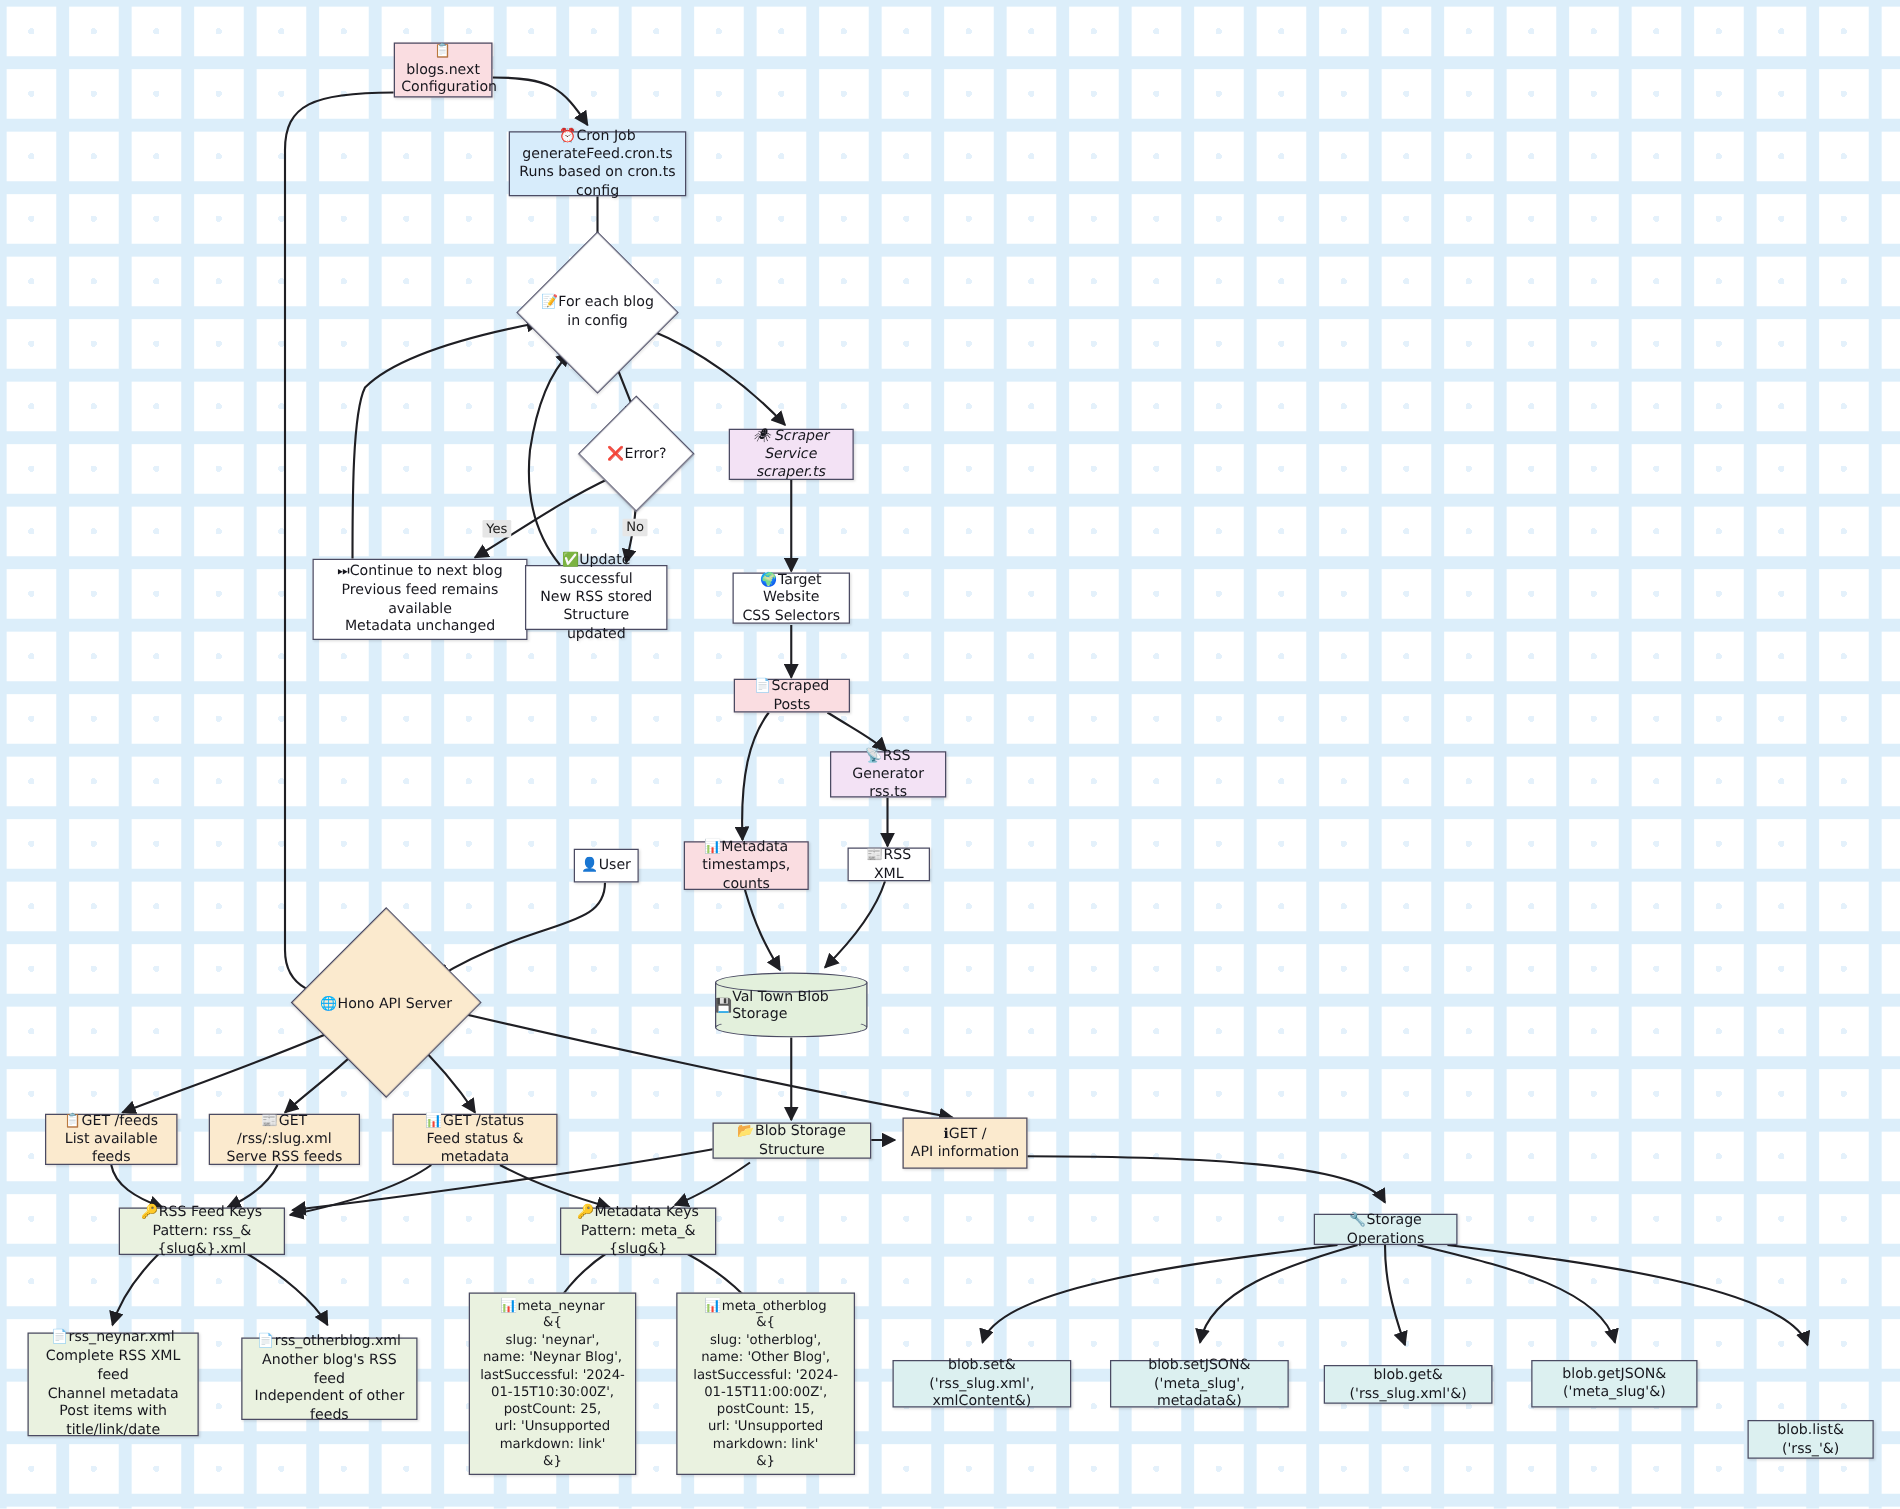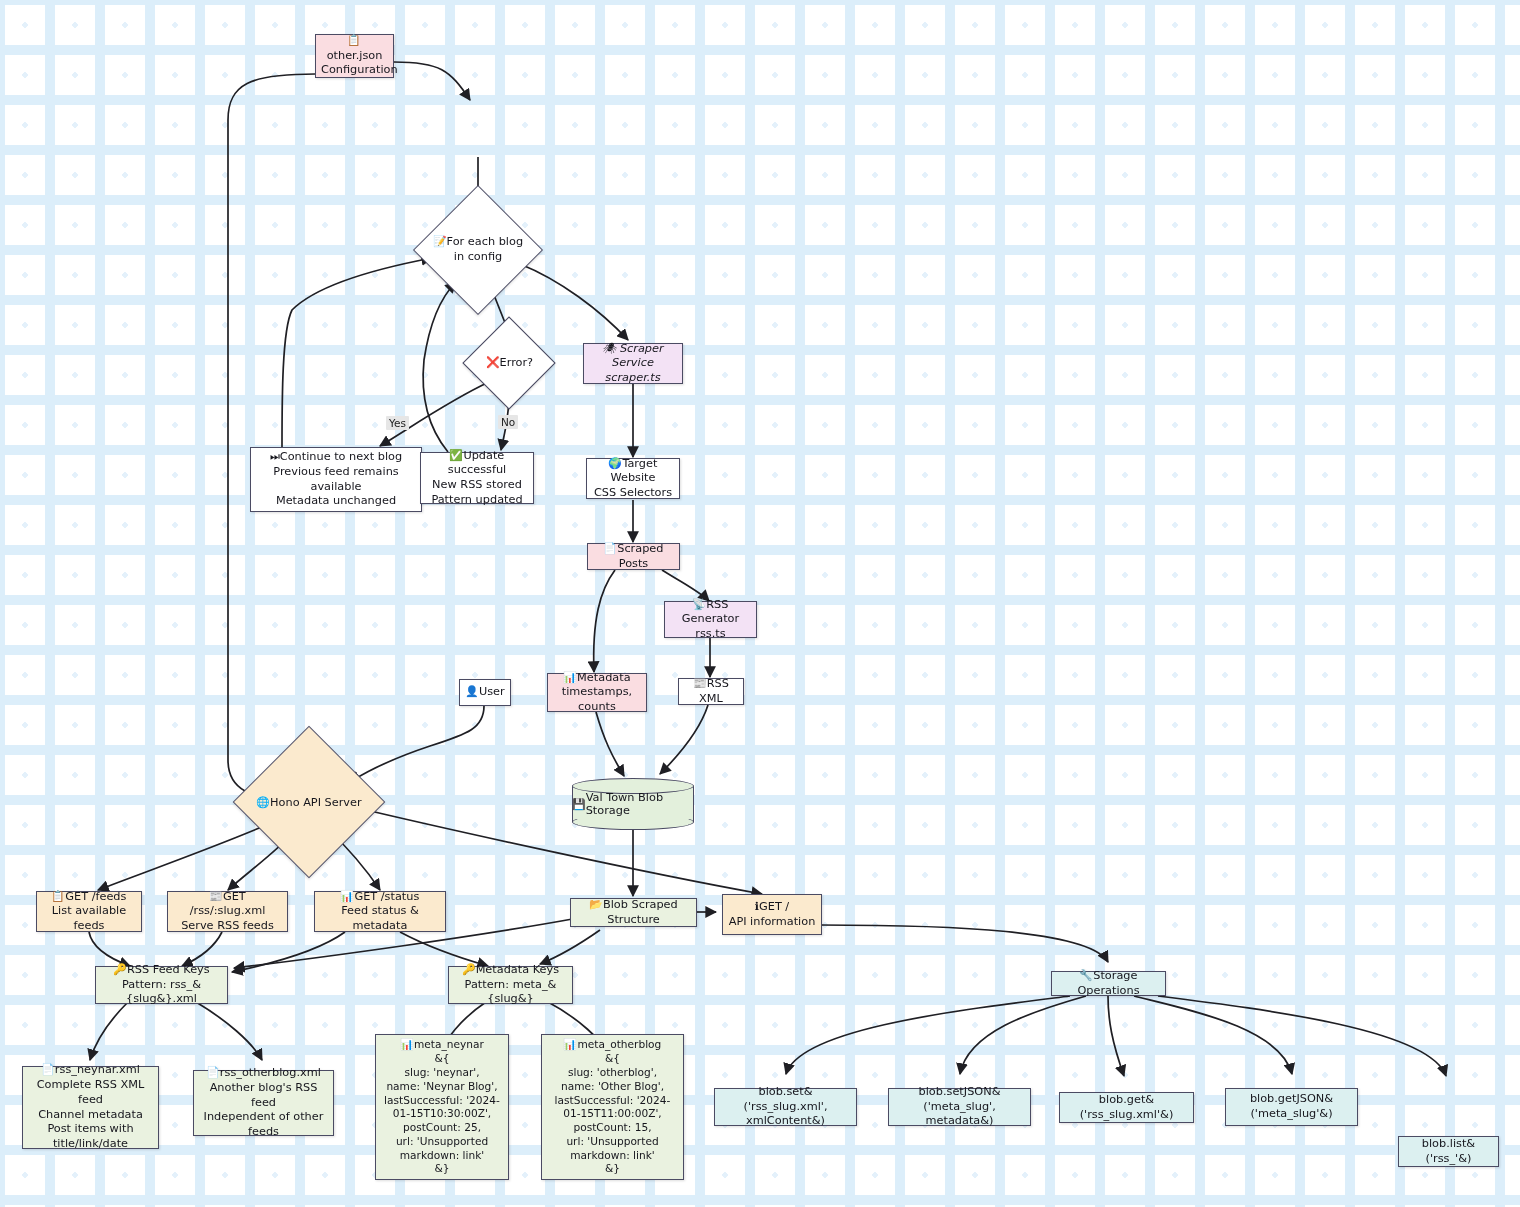--- a/index.html
+++ b/index.html
@@ -182,25 +182,32 @@
       <path d="M 1108 996 C 1108 1020 1112 1042 1124 1076"></path>
 
       <path d="M 1134 996 C 1190 1010 1280 1028 1292 1074"></path>
 
       <path d="M 1158 996 C 1270 1010 1430 1030 1446 1076"></path>
     </g>
   </svg>
 
   <div class="node f-pink" style="left:315px;top:34px;width:79px;height:44px;">
     <div class="nd-inner">
-      <span class="hd"><span class="ic">📋</span><span>other.json</span></span>
+      <span class="hd"><span class="ic">📋</span><span>blogs.next</span></span>
       <span class="hd">Configuration</span>
     </div>
   </div>
 
+  <div class="node f-blue" style="left:407px;top:105px;width:142px;height:52px;">
+    <div class="nd-inner">
+      <span class="hd"><span class="ic">⏰</span><span>Cron Job</span></span>
+      <span class="hd">generateFeed.cron.ts</span>
+      <span class="hd">Runs based on cron.ts config</span>
+    </div>
+  </div>
 
   <div class="diamond" style="left:432px;top:204px;width:92px;height:92px;">
     <div class="dshape f-white"></div>
     <div class="dlabel">
       <span class="hd"><span class="ic">📝</span><span>For each blog</span></span>
       <span class="hd">in config</span>
     </div>
   </div>
 
   <div class="diamond" style="left:471px;top:330px;width:77px;height:66px;">
@@ -222,21 +229,21 @@
       <div class="bullets">
         <div style="display:inline-block">Metadata unchanged</div>
       </div>
     </div>
   </div>
 
   <div class="node f-white" style="left:420px;top:452px;width:114px;height:52px;">
     <div class="nd-inner">
       <span class="hd"><span class="ic">✅</span><span>Update successful</span></span>
       <div class="bullets"><div style="display:inline-block">New RSS stored</div></div>
-      <div class="bullets"><div style="display:inline-block">Pattern updated</div></div>
+      <div class="bullets"><div style="display:inline-block">Structure updated</div></div>
     </div>
   </div>
 
   <div class="node f-plum" style="left:583px;top:343px;width:100px;height:41px;font-style:italic;">
     <div class="nd-inner">
       <span class="hd"><span class="ic">🕷</span> <span>Scraper Service</span></span>
       <span class="hd">scraper.ts</span>
     </div>
   </div>
 
@@ -319,21 +326,21 @@
 
   <div class="node f-orange" style="left:722px;top:894px;width:100px;height:41px;">
     <div class="nd-inner">
       <span class="hd"><span class="ic">ℹ</span><span>GET /</span></span>
       <span class="hd">API information</span>
     </div>
   </div>
 
   <div class="node f-green" style="left:570px;top:898px;width:127px;height:29px;">
     <div class="nd-inner">
-      <span class="ic">📂</span><span>Blob Scraped Structure</span>
+      <span class="ic">📂</span><span>Blob Storage Structure</span>
     </div>
   </div>
 
   <div class="node f-green" style="left:95px;top:966px;width:133px;height:38px;">
     <div class="nd-inner">
       <span class="hd"><span class="ic">🔑</span><span>RSS Feed Keys</span></span>
       <span class="hd">Pattern: rss_&amp;{slug&amp;}.xml</span>
     </div>
   </div>
 

